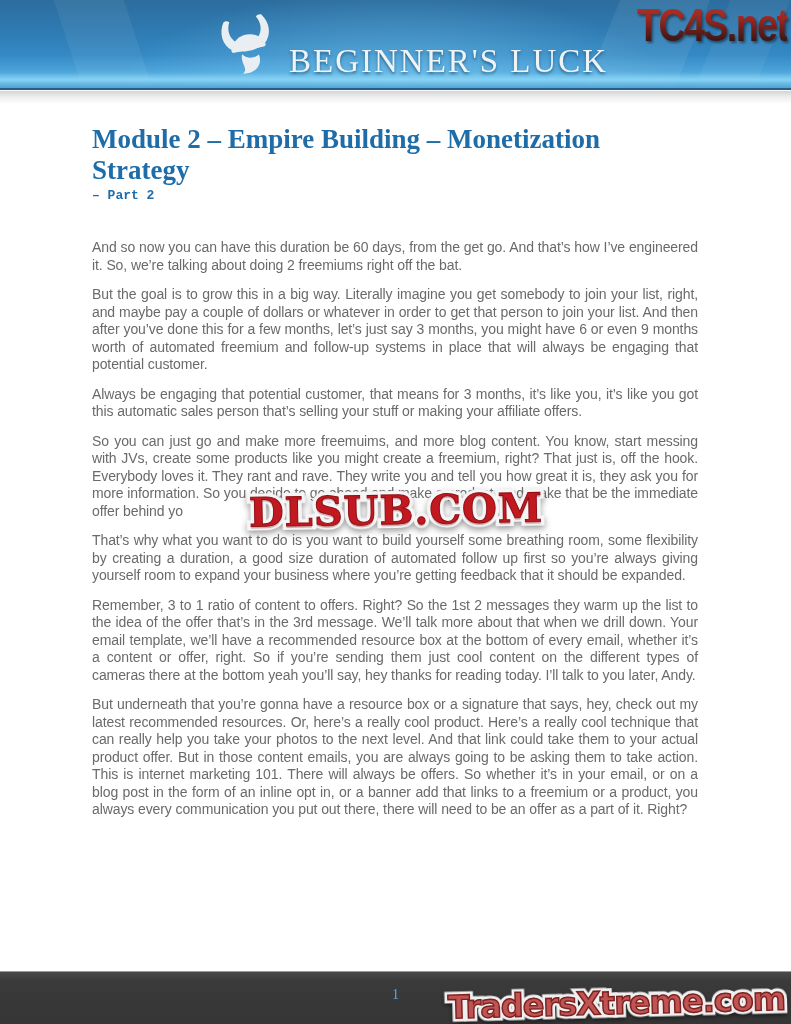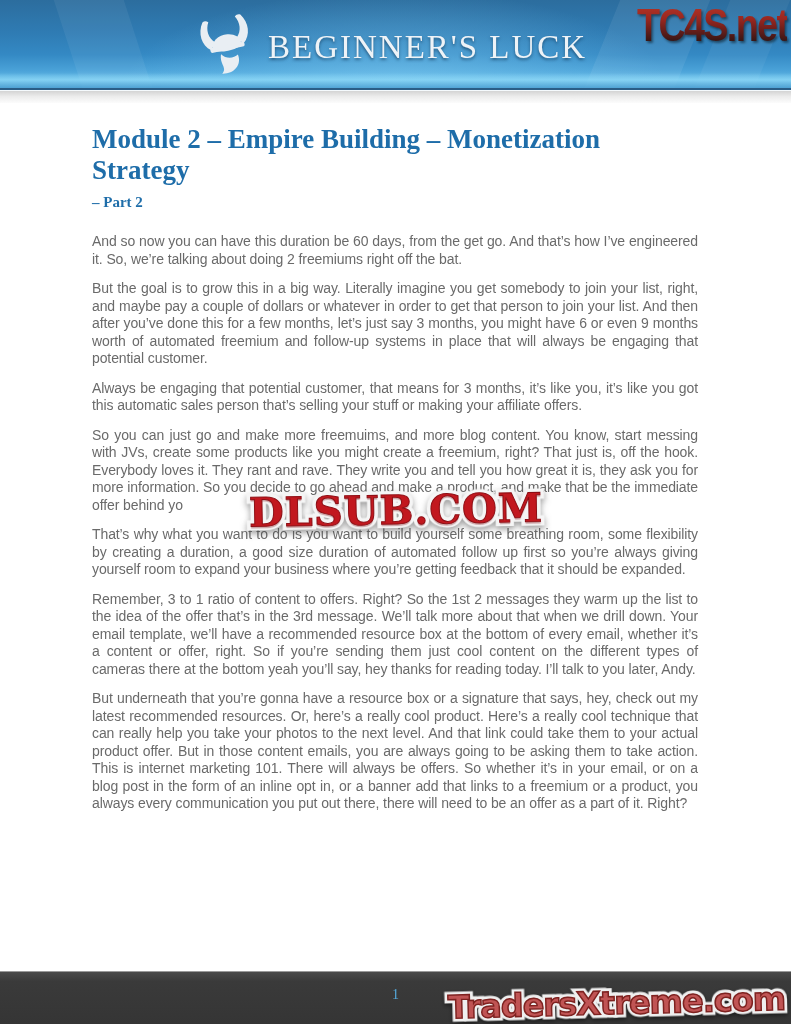--- a/index.html
+++ b/index.html
@@ -12,43 +12,43 @@
       radial-gradient(ellipse 420px 150px at 50% 100%, rgba(130,205,242,0.55), rgba(130,205,242,0) 65%),
       linear-gradient(180deg,#2c6d9e 0%,#2f7cb4 38%,#3489c4 62%,#4aa2d8 80%,#6cc0ea 92%,#3f85b8 100%);
     border-bottom:2px solid #2a5d86;}
   .ray{position:absolute;top:-20px;height:140px;background:rgba(255,255,255,0.06);}
   .ray.r1{left:70px;width:70px;transform:skewX(18deg);}
   .ray.r2{left:600px;width:90px;transform:skewX(-22deg);background:rgba(255,255,255,0.07);}
   .ray.r3{left:710px;width:60px;transform:skewX(-22deg);background:rgba(255,255,255,0.05);}
   .banner-band{position:absolute;left:0;right:0;bottom:0;height:15px;
       background:linear-gradient(180deg,rgba(150,220,250,0) 0%,rgba(140,215,246,0.75) 45%,rgba(80,165,215,0.9) 100%);}
 
-  .logo{position:absolute;top:14px;left:196px;display:flex;align-items:center;}
+  .logo{position:absolute;top:14px;left:217px;display:flex;align-items:flex-end;}
   .logo svg{width:62px;height:62px;transform:rotate(-12deg);}
   .brand-text{font-family:"Liberation Serif",serif;font-size:33px;letter-spacing:2px;
       color:#eef3f7;margin-left:10px;text-shadow:0 2px 3px rgba(10,40,70,0.55);}
 
   .wm-tc4s{position:absolute;top:-2px;right:4px;
       font-family:"Liberation Sans",sans-serif;font-weight:bold;font-size:46px;letter-spacing:-2px;
       transform:scaleX(0.82);transform-origin:right top;
       background:linear-gradient(180deg,#c13a2a 0%,#97261f 40%,#2a1414 85%,#141414 100%);
       -webkit-background-clip:text;background-clip:text;color:transparent;
       filter:drop-shadow(2px 2px 1px rgba(0,0,0,0.45));}
 
   
   .strip{height:13px;background:linear-gradient(180deg,#cfcfcf 0%,#ececec 50%,#fcfcfc 100%);
       box-shadow:inset 0 1px 0 #f5fafd;}
 
   
   .content{position:relative;height:869px;padding:21px 93px 4px 92px;box-sizing:border-box;overflow:hidden;}
   h1.title{margin:0;font-family:"Liberation Serif",serif;font-size:27px;line-height:1.15;
       font-weight:bold;color:#1e6da9;}
-  h2.subtitle{margin:8px 0 0 0;font-family:Liberation Serif, serif;font-size:15px;
+  h2.subtitle{margin:2px 0 0 0;font-family:Liberation Mono, monospace;font-size:13px;
       font-weight:bold;color:#1e6da9;}
-  .body-text{margin-top:22px;}
+  .body-text{margin-top:36px;}
   .body-text p{margin:0 0 12px 0;font-size:14px;line-height:17.5px;letter-spacing:-0.1px;
       color:#6a6a6a;text-align:justify;}
 
   
   .wm-dlsub{position:absolute;left:50%;top:486px;transform:translateX(-50%) rotate(-1deg);
       font-family:"DejaVu Serif",serif;font-weight:bold;font-size:40px;letter-spacing:1px;white-space:nowrap;}
   .wm-dlsub .back{position:absolute;left:0;top:0;-webkit-text-stroke:8px #f5f5f5;color:#f5f5f5;
       filter:drop-shadow(0 3px 3px rgba(60,60,60,0.5));}
   .wm-dlsub .front{position:relative;color:#c2181f;-webkit-text-stroke:1px #8d0e14;
       text-shadow:0 2px 1px rgba(120,10,15,0.35);}

